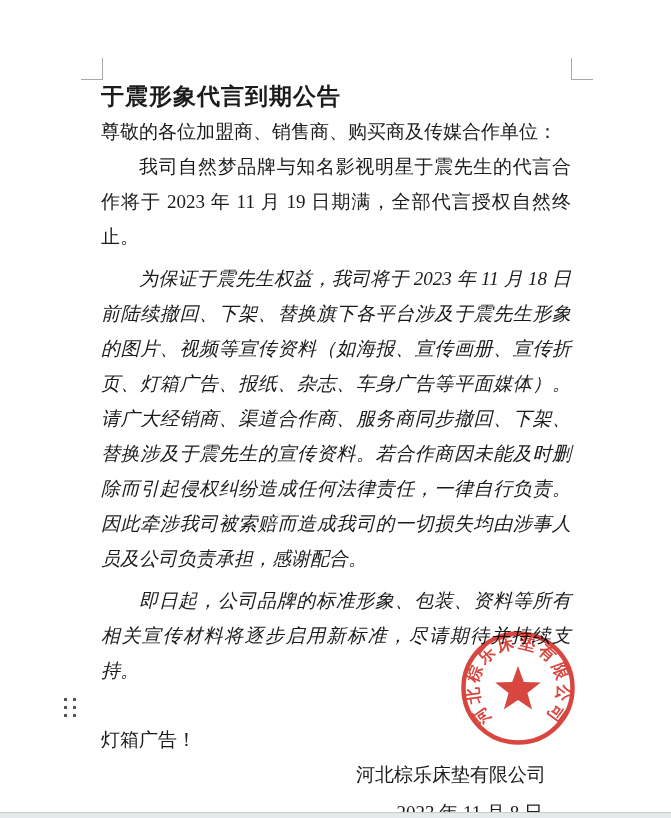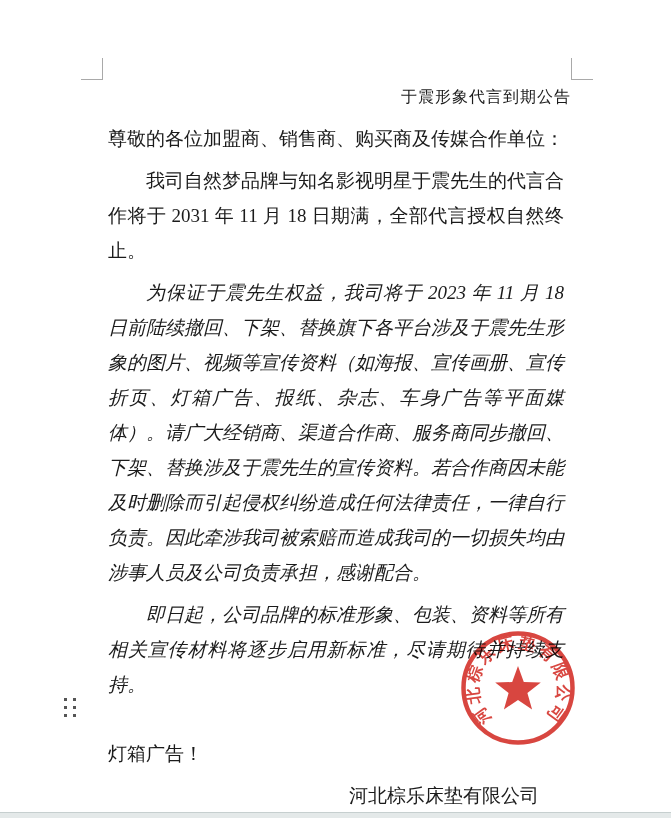--- a/index.html
+++ b/index.html
@@ -16,24 +16,24 @@
   .crop.tl{left:81px;top:58px;border-right:1px solid #a9a9a9;border-bottom:1px solid #a9a9a9;}
   .crop.tr{left:571px;top:58px;border-left:1px solid #a9a9a9;border-bottom:1px solid #a9a9a9;}
 
   
   .content{
     position:absolute;left:101px;top:79px;width:470px;
     font-size:19px;line-height:35px;
     text-align:justify;text-justify:inter-ideograph;
   }
   .doc-title{
-    text-align:right;font-size:16px;font-weight:400;
+    text-align:left;font-size:23px;font-weight:700;
     letter-spacing:1px;line-height:35px;margin:0;
   }
-  .content p{margin:7px;}
+  .content p{margin:0;}
   .salutation{text-indent:0;}
   .para{text-indent:2em;}
   .para + .para{margin-top:7px !important;font-style:italic;}
   .closing{margin-top:34px !important;text-indent:0;}
   .sig-company{text-align:right;padding-right:25px;}
   .sig-date{text-align:right;padding-right:28px;margin-top:3px !important;}
 
   
   .dots{position:absolute;left:64px;top:698px;width:12px;height:19px;}
   .dots i{position:absolute;width:3px;height:3px;background:#555;}
@@ -61,21 +61,21 @@
 <body>
 
 <div class="page">
 
   <div class="crop tl"></div>
   <div class="crop tr"></div>
 
   <div class="content">
     <h1 class="doc-title">于震形象代言到期公告</h1>
     <p class="salutation">尊敬的各位加盟商、销售商、购买商及传媒合作单位：</p>
-    <p class="para">我司自然梦品牌与知名影视明星于震先生的代言合作将于 2031 年 11 月 18 日期满，全部代言授权自然终止。</p>
+    <p class="para">我司自然梦品牌与知名影视明星于震先生的代言合作将于 2023 年 11 月 19 日期满，全部代言授权自然终止。</p>
     <p class="para">为保证于震先生权益，我司将于 2023 年 11 月 18 日前陆续撤回、下架、替换旗下各平台涉及于震先生形象的图片、视频等宣传资料（如海报、宣传画册、宣传折页、灯箱广告、报纸、杂志、车身广告等平面媒体）。请广大经销商、渠道合作商、服务商同步撤回、下架、替换涉及于震先生的宣传资料。若合作商因未能及时删除而引起侵权纠纷造成任何法律责任，一律自行负责。因此牵涉我司被索赔而造成我司的一切损失均由涉事人员及公司负责承担，感谢配合。</p>
     <p class="para">即日起，公司品牌的标准形象、包装、资料等所有相关宣传材料将逐步启用新标准，尽请期待并持续支持。</p>
     <p class="closing">灯箱广告！</p>
     <p class="sig-company">河北棕乐床垫有限公司</p>
     <p class="sig-date">2023 年 11 月 8 日</p>
   </div>
 
   <div class="dots">
     <i></i>
       <i></i>

